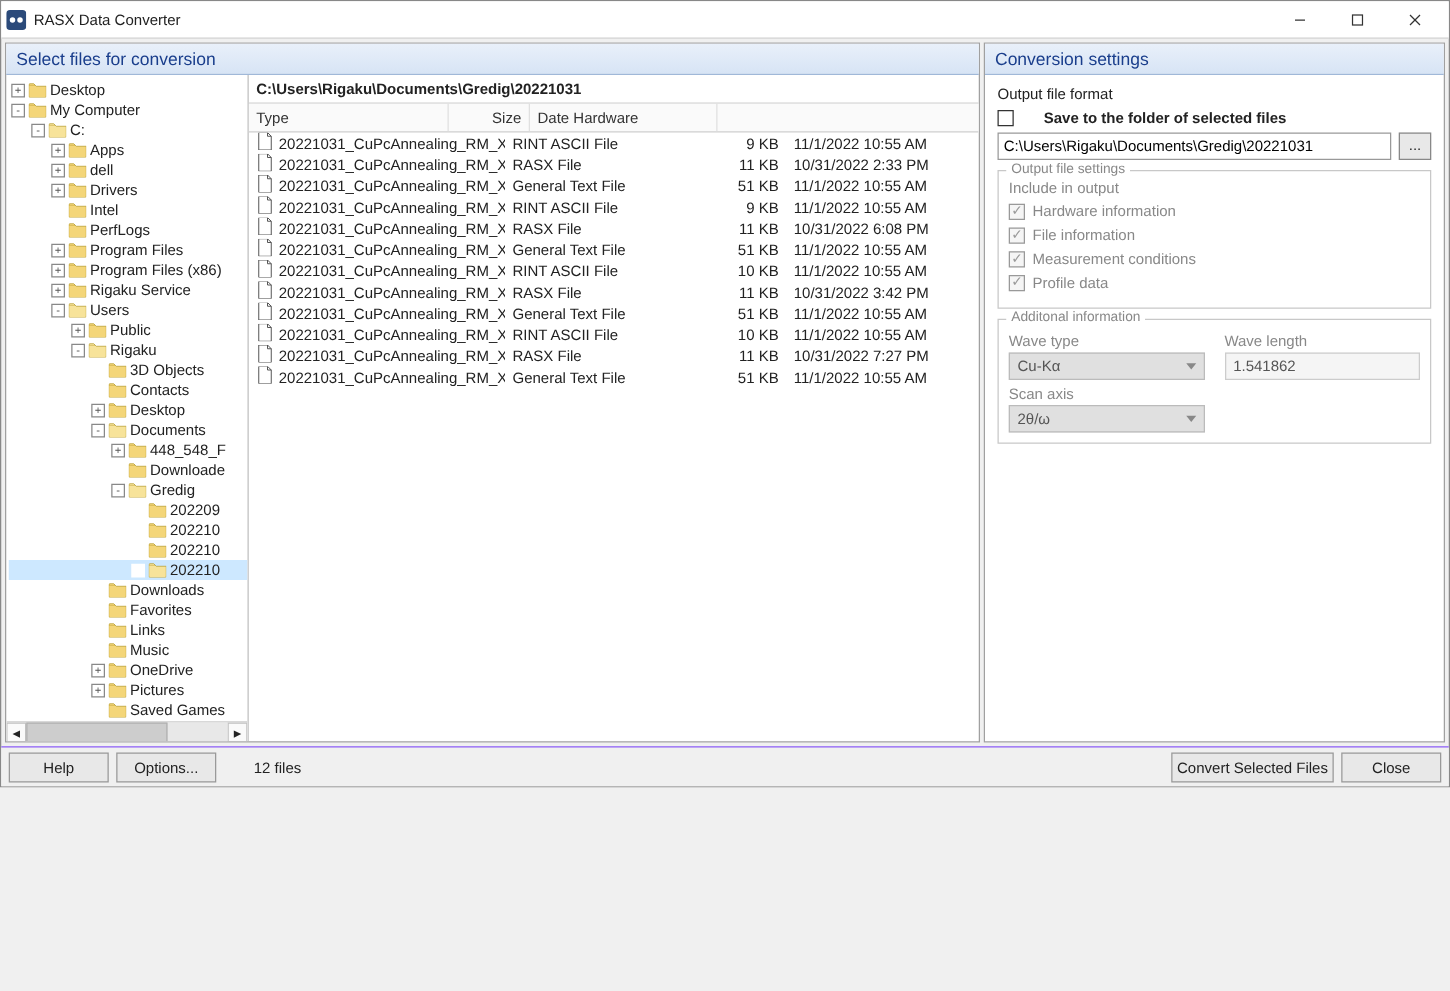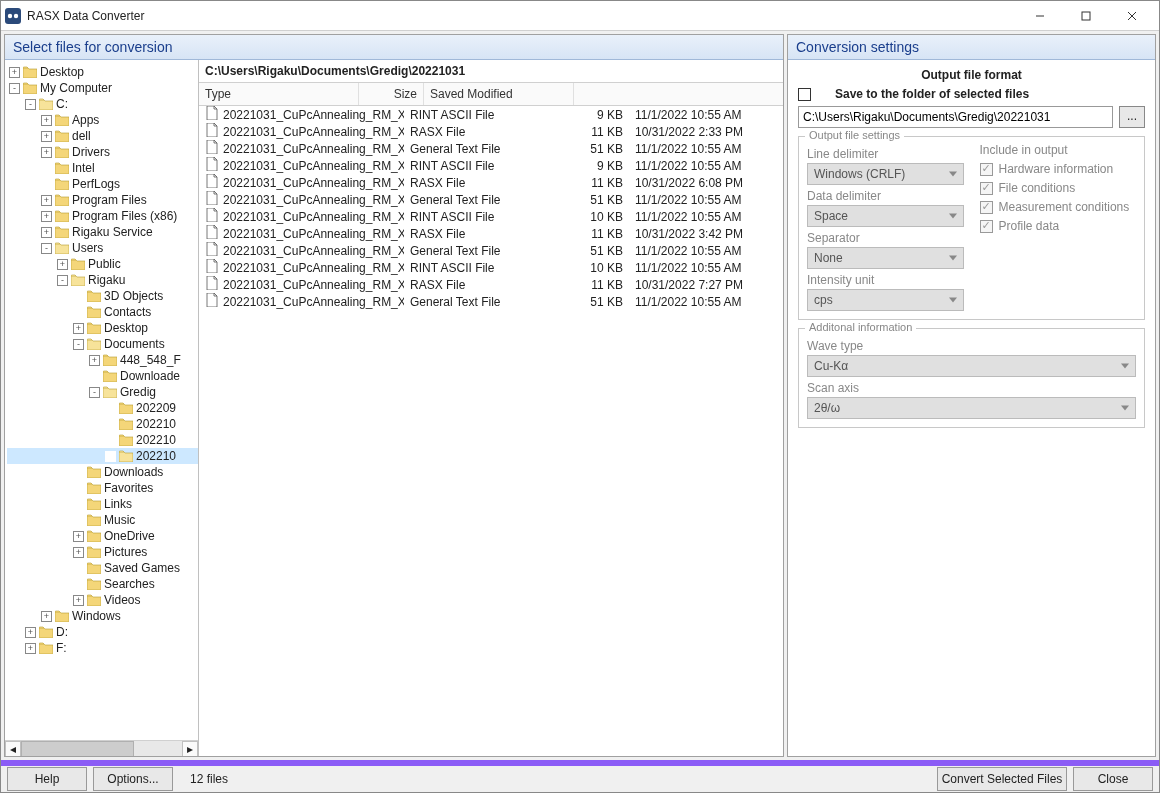--- a/index.html
+++ b/index.html
@@ -1,17 +1,17 @@
 <!DOCTYPE html>
 <html><head>
 <meta charset="utf-8">
 <style>
   * { box-sizing: border-box; }
   html, body { margin: 0; padding: 0; font-family: "Segoe UI", Tahoma, sans-serif; font-size: 12px; color: #222; background: #f0f0f0; }
-  .window { width: 1160px; height: 793px; background: #f0f0f0; border: 1px solid #888; display: flex; flex-direction: column; }
+  .window { width: 1160px; height: 630px; background: #f0f0f0; border: 1px solid #888; display: flex; flex-direction: column; }
   
   .titlebar { height: 30px; background: #fff; display: flex; align-items: center; padding: 0 4px; border-bottom: 1px solid #d0d0d0; }
   .titlebar .app-icon { width: 16px; height: 16px; margin-right: 6px; }
   .titlebar .title { flex: 1; font-size: 12px; }
   .titlebar .winbtn { width: 46px; height: 30px; display: flex; align-items: center; justify-content: center; color: #333; }
   .titlebar .winbtn svg { width: 10px; height: 10px; }
   
   .content { flex: 1; display: flex; padding: 3px; gap: 3px; overflow: hidden; }
   .panel { background: #fff; border: 1px solid #a0a0a0; display: flex; flex-direction: column; }
   .panel-left { width: 780px; }
@@ -41,44 +41,44 @@
   .filelist-rows { flex:1; overflow:auto; }
   .file-row { display: flex; align-items: center; height: 17px; font-size: 12px; }
   .file-row .col { padding: 0 6px; overflow: hidden; text-overflow: ellipsis; white-space: nowrap; }
   .file-row .file-icon { width: 14px; height: 14px; margin-right: 4px; flex-shrink: 0; }
   .col-name { width: 205px; display:flex; align-items:center;}
   .col-type { width: 160px; }
   .col-size { width: 65px; text-align: right; }
   .col-date { width: 150px; }
   
   .settings { padding: 6px 10px; font-size: 12px; }
-  .settings .group-label { font-weight: bold; margin-top: 2px; margin-bottom: 3px; text-align: center; }
+  .settings .group-label { font-weight: normal; margin-top: 2px; margin-bottom: 3px; }
   .settings select, .settings input[type=text] { width: 100%; font-size: 12px; border: 1px solid #999; padding: 2px 4px; background: #fff; height: 22px; }
   .settings .row { display: flex; align-items: center; margin: 3px 0; gap: 6px; }
   .settings .row input[type=text]{ flex:1; }
   .settings .browse-btn { width: 26px; height: 22px; border:1px solid #888; background:#e8e8e8; text-align:center; line-height:18px; cursor:pointer; }
   .settings .checkbox-row { display:flex; align-items:center; gap:6px; margin: 5px 0; }
   .settings .checkbox-row .cb { width:13px; height:13px; border:1px solid #333; display:inline-block; }
   .fieldset { border: 1px solid #c8c8c8; padding: 6px 8px 8px 8px; margin-top: 8px; position: relative; }
   .fieldset .legend { position:absolute; top:-8px; left:6px; background:#fff; padding:0 4px; color:#888; font-size:11px;}
   .fieldset .sub-label { color: #888; font-size: 12px; margin-top:4px; margin-bottom:2px; }
   .fieldset .disabled-select { background:#e0e0e0; border:1px solid #bbb; color:#555; padding:2px 18px 2px 6px; height:22px; display:flex; align-items:center; position:relative; }
   .fieldset .disabled-select::after { content:""; position:absolute; right:6px; top:50%; transform:translateY(-50%); border-left:4px solid transparent; border-right:4px solid transparent; border-top:5px solid #888; }
   .fieldset .cols { display:flex; gap:16px; }
   .fieldset .col-half { flex:1; }
   .include-col .checkbox-row .cb { border-color:#999; background:#f5f5f5; position:relative;}
   .include-col .checkbox-row .cb::after { content:"✓"; color:#999; font-size:11px; position:absolute; top:-2px; left:1px;}
   .include-col .checkbox-row span { color:#888; }
   .include-header { color:#888; font-weight:normal; margin-bottom:4px; font-size:12px;}
   .disabled-input { background:#f5f5f5; border:1px solid #ccc; color:#555; padding:2px 6px; height:22px; display:flex; align-items:center;}
   
-  .bottombar { height: 32px; border-top: 6px solid #8b5cf6; display:flex; align-items:center; padding: 0 6px; gap:6px; background:#f0f0f0;}
+  .bottombar { height: 32px; border-top: 1px solid #8b5cf6; display:flex; align-items:center; padding: 0 6px; gap:6px; background:#f0f0f0;}
   .bottombar .btn { border:1px solid #999; background:#e8e8e8; padding: 3px 0; width: 80px; text-align:center; cursor:pointer; height:24px; display:flex; align-items:center; justify-content:center;}
   .bottombar .btn.wide { width: 130px; }
-  .bottombar .status { margin-left: 11px; }
+  .bottombar .status { margin-left: 24px; }
   .bottombar .spacer { flex:1; }
 </style>
 </head>
 <body>
 
 <div class="window">
 
   <div class="titlebar">
     <svg class="app-icon" viewBox="0 0 16 16">
         <rect width="16" height="16" rx="3" fill="#2b4a7a"></rect>
@@ -453,21 +453,21 @@
               </div>
             <div class="arrow">▸</div>
           </div>
         </div>
 
         <div class="filelist-pane">
           <div class="path-bar">C:\Users\Rigaku\Documents\Gredig\20221031</div>
           <div class="filelist-header">
             <div class="col col-type">Type</div>
             <div class="col col-size">Size</div>
-            <div class="col col-date">Saved Modified</div>
+            <div class="col col-date">Date Hardware</div>
           </div>
           <div class="filelist-rows" id="filelist">
               <div class="file-row">
                 <div class="col col-name">
                   <span><svg class="file-icon" viewBox="0 0 14 14">
                       <path d="M2 0h7l3 3v11H2z" fill="#fff" stroke="#555" stroke-width="0.8"></path>
                       <path d="M9 0v3h3" fill="none" stroke="#555" stroke-width="0.8"></path>
                     </svg></span>
                   <span>20221031_CuPcAnnealing_RM_X...</span>
                 </div>
@@ -623,40 +623,30 @@
         </div>
 
         <div class="row">
           <input type="text" value="C:\Users\Rigaku\Documents\Gredig\20221031" style="">
           <div class="browse-btn">...</div>
         </div>
 
         <div class="fieldset">
           <div class="legend">Output file settings</div>
           <div class="cols">
-            <div class="col-half">
-              <div class="sub-label">Line delimiter</div>
-              <div class="disabled-select">Windows (CRLF)</div>
-              <div class="sub-label">Data delimiter</div>
-              <div class="disabled-select">Space</div>
-              <div class="sub-label">Separator</div>
-              <div class="disabled-select">None</div>
-              <div class="sub-label">Intensity unit</div>
-              <div class="disabled-select">cps</div>
-            </div>
             <div class="col-half include-col">
               <div class="include-header">Include in output</div>
               <div id="include-list">
                   <div class="checkbox-row">
                     <span class="cb"></span>
                     <span>Hardware information</span>
                   </div>
                   <div class="checkbox-row">
                     <span class="cb"></span>
-                    <span>File conditions</span>
+                    <span>File information</span>
                   </div>
                   <div class="checkbox-row">
                     <span class="cb"></span>
                     <span>Measurement conditions</span>
                   </div>
                   <div class="checkbox-row">
                     <span class="cb"></span>
                     <span>Profile data</span>
                   </div>
                 </div>
@@ -666,20 +656,24 @@
 
         <div class="fieldset">
           <div class="legend">Additonal information</div>
           <div class="cols">
             <div class="col-half">
               <div class="sub-label">Wave type</div>
               <div class="disabled-select">Cu-Kα</div>
               <div class="sub-label">Scan axis</div>
               <div class="disabled-select">2θ/ω</div>
             </div>
+            <div class="col-half">
+              <div class="sub-label">Wave length</div>
+              <div class="disabled-input">1.541862</div>
+            </div>
           </div>
         </div>
       </div>
     </div>
   </div>
 
   <div class="bottombar">
     <div class="btn">Help</div>
     <div class="btn">Options...</div>
     <div class="status">12 files</div>

